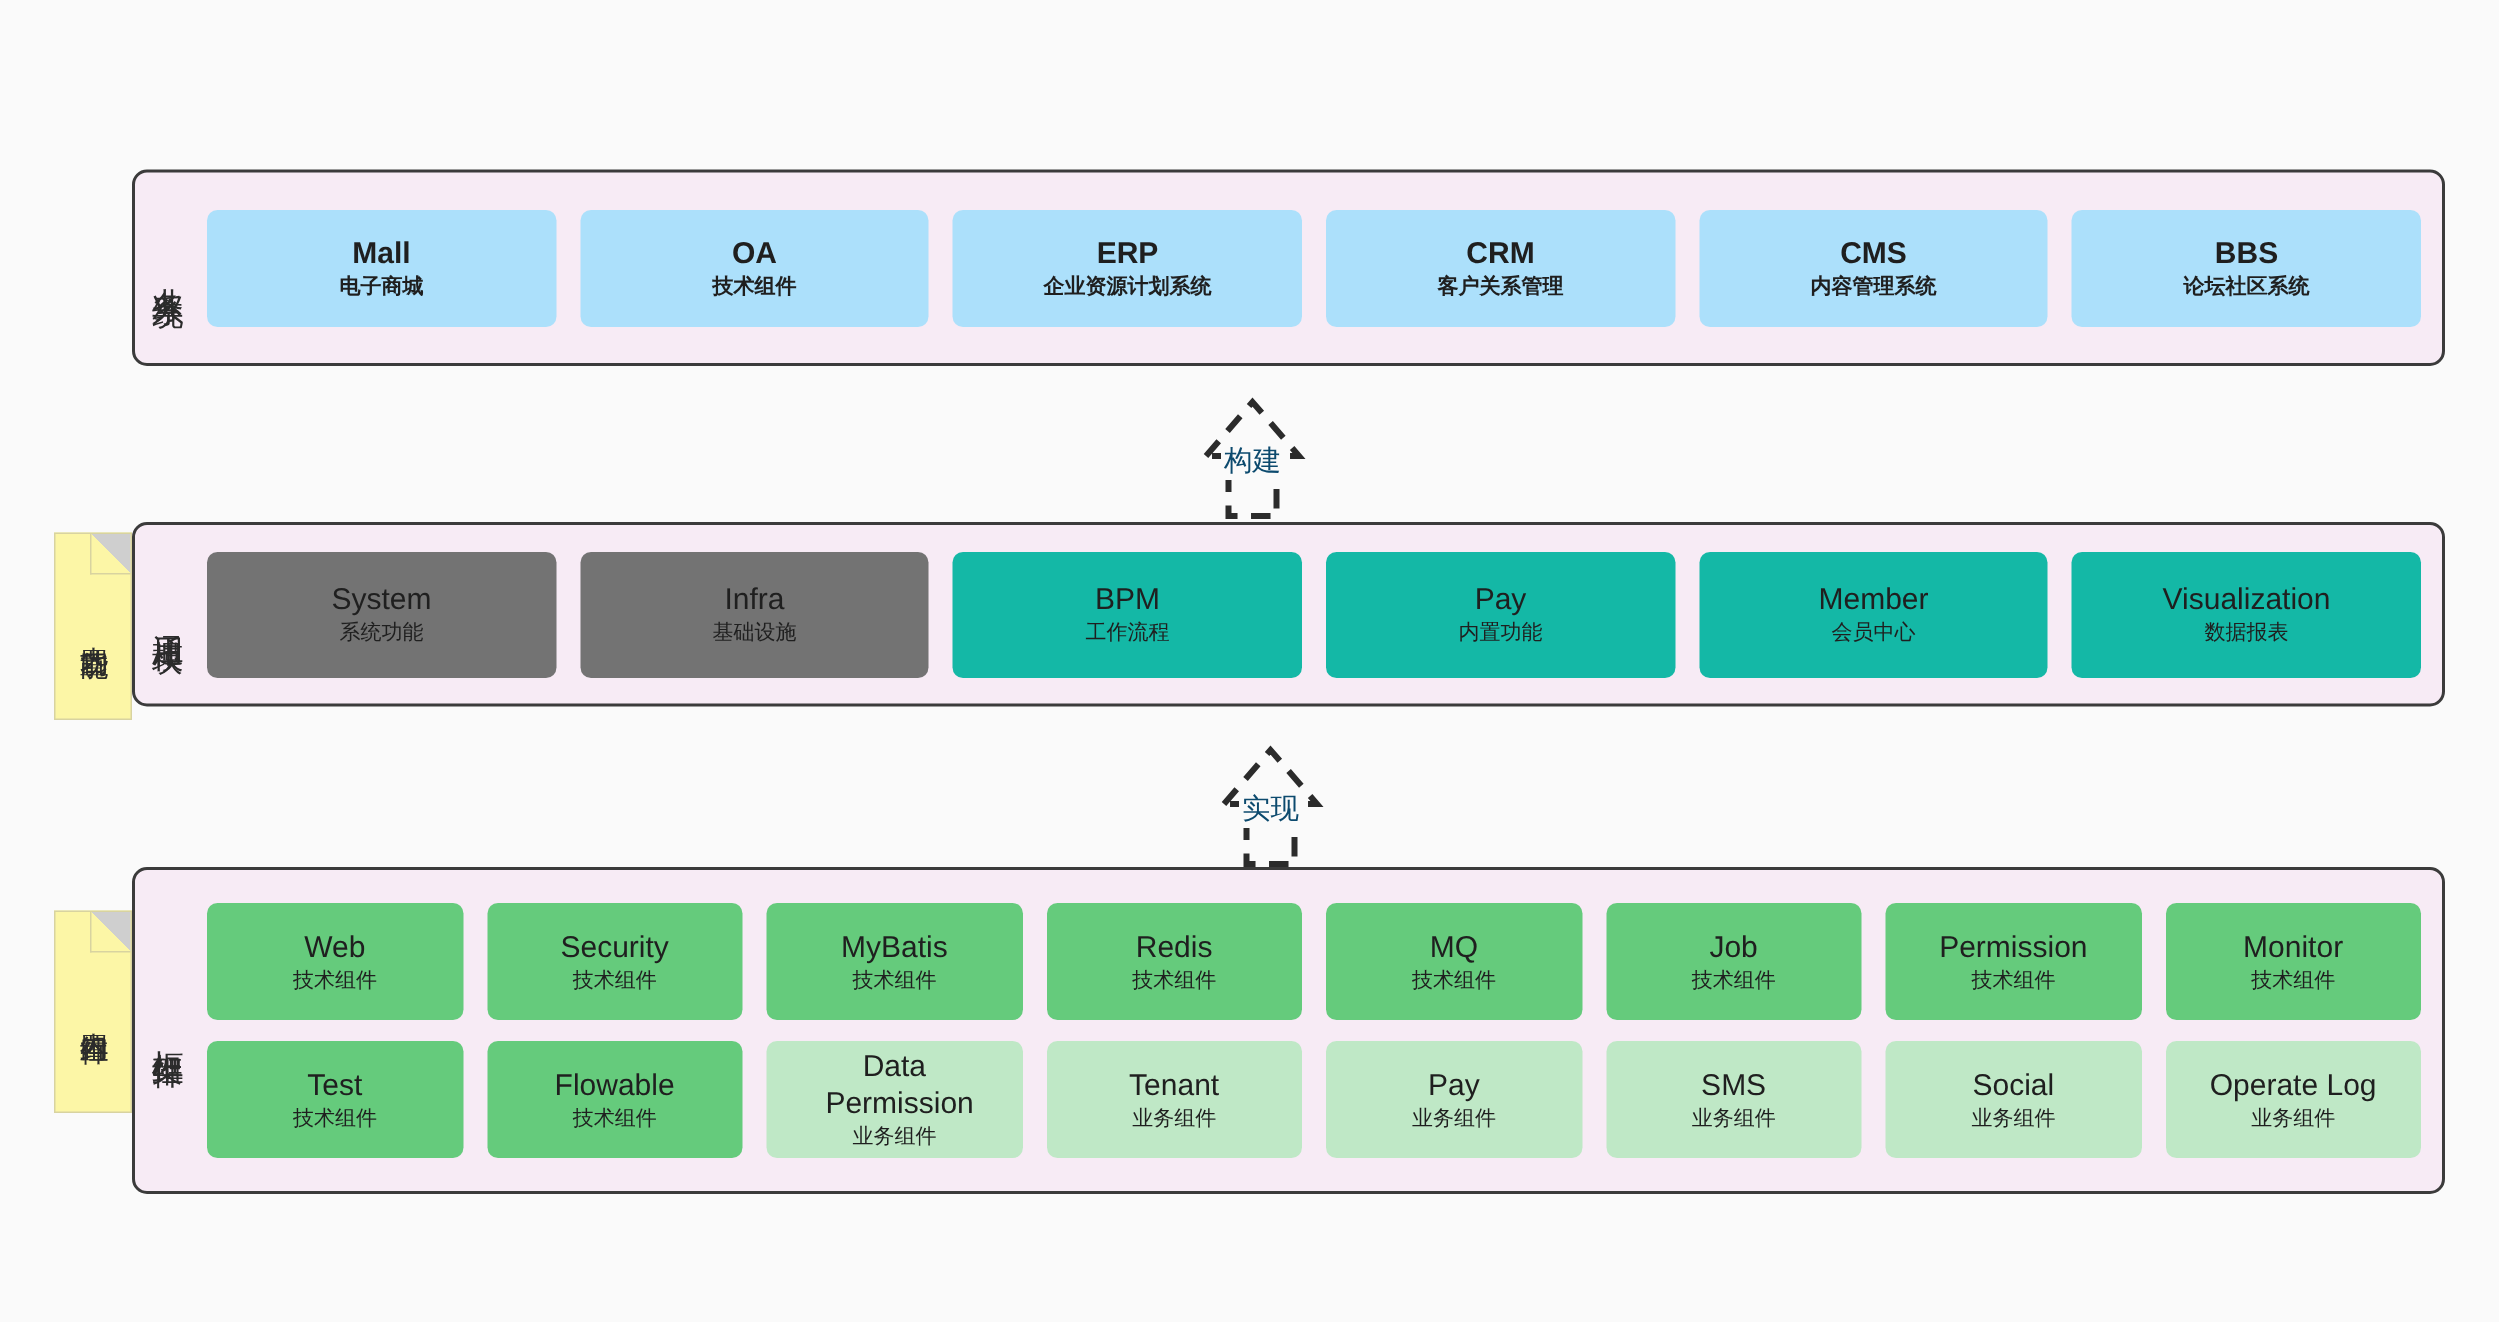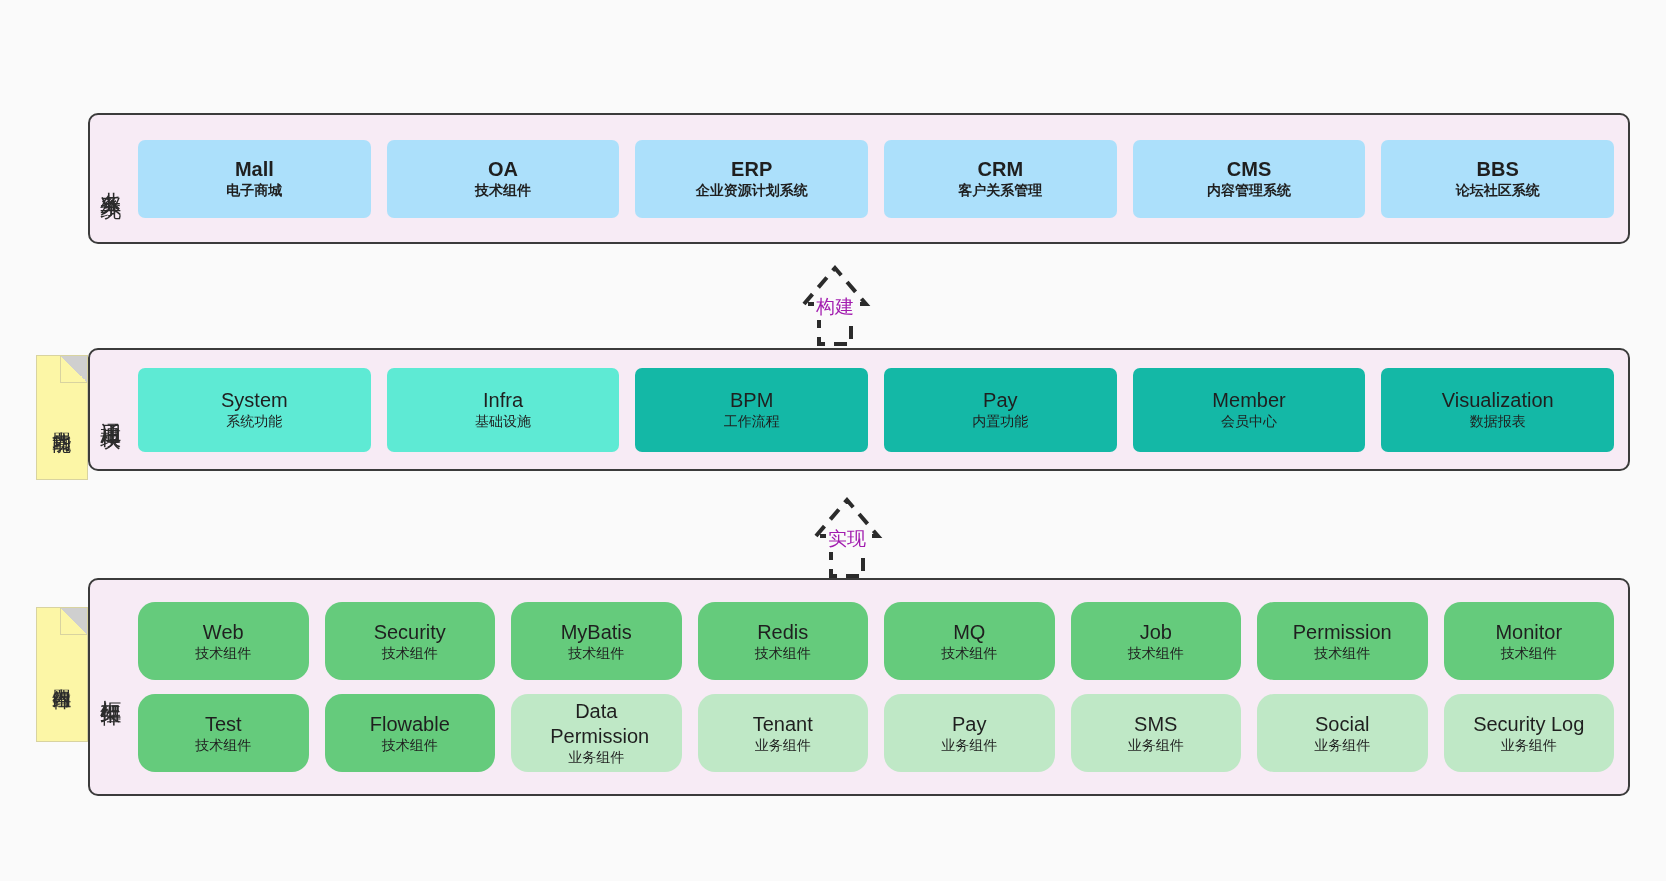--- a/index.html
+++ b/index.html
@@ -67,24 +67,24 @@
     text-align: center;
     line-height: 1.26;
     color: #1f1f1f;
     padding: 6px 4px;
   }
   .box .t-en { font-size: 20px; }
   .box .t-cn { font-size: 14px; }
 
   .row1 .box { height: 78px; font-weight: bold; }
   .row2 .box { height: 84px; }
-  .row3 .box { height: 78px; border-radius: 17px; }
+  .row3 .box { height: 78px; }
 
   .c-blue        { background: #ace0fb; }
-  .c-red         { background: #5eead4; }
+  .c-red         { background: #737373; }
   .c-pink        { background: #14b8a6; }
   .c-green       { background: #65cb7c; }
   .c-lightgreen  { background: #bfe8c6; }
 
   
   .note {
     position: absolute;
     box-sizing: border-box;
     background: #fcf6a6;
     border: 1px solid #d8d3a0;
@@ -115,21 +115,21 @@
     position: absolute;
     z-index: 2;
   }
   .arrow svg { display: block; overflow: visible; }
   .arrow-label {
     position: absolute;
     left: 50%;
     transform: translateX(-50%);
     bottom: 4px;
     font-size: 19px;
-    color: #a21caf;
+    color: #0c4a6e;
     background: #fafafa;
     padding: 0 2px;
     white-space: nowrap;
     text-align: center;
   }
 </style>
 </head>
 <body>
 
 <div id="canvas">
@@ -284,21 +284,21 @@
         </div>
         <div class="box c-lightgreen">
           <span class="t-en">SMS</span>
           <span class="t-cn">业务组件</span>
         </div>
         <div class="box c-lightgreen">
           <span class="t-en">Social</span>
           <span class="t-cn">业务组件</span>
         </div>
         <div class="box c-lightgreen">
-          <span class="t-en">Security Log</span>
+          <span class="t-en">Operate Log</span>
           <span class="t-cn">业务组件</span>
         </div>
       </div>
 
     </div>
   </div>
 
 </div>
 
 </body></html>

